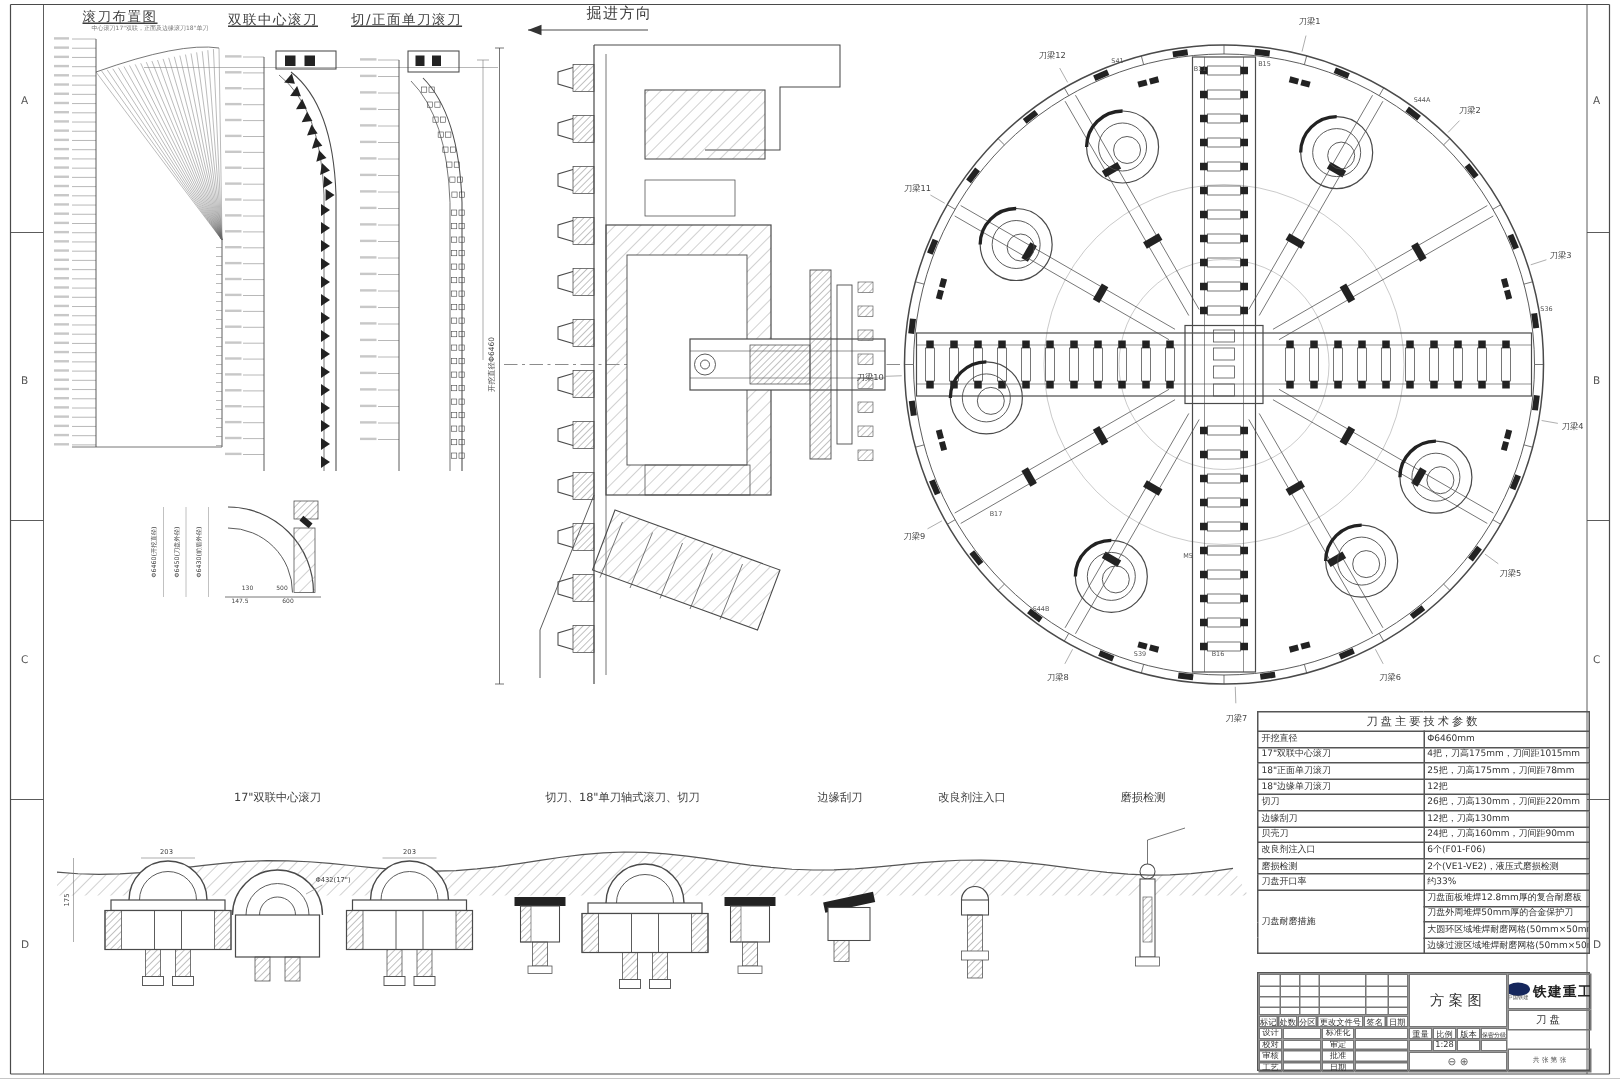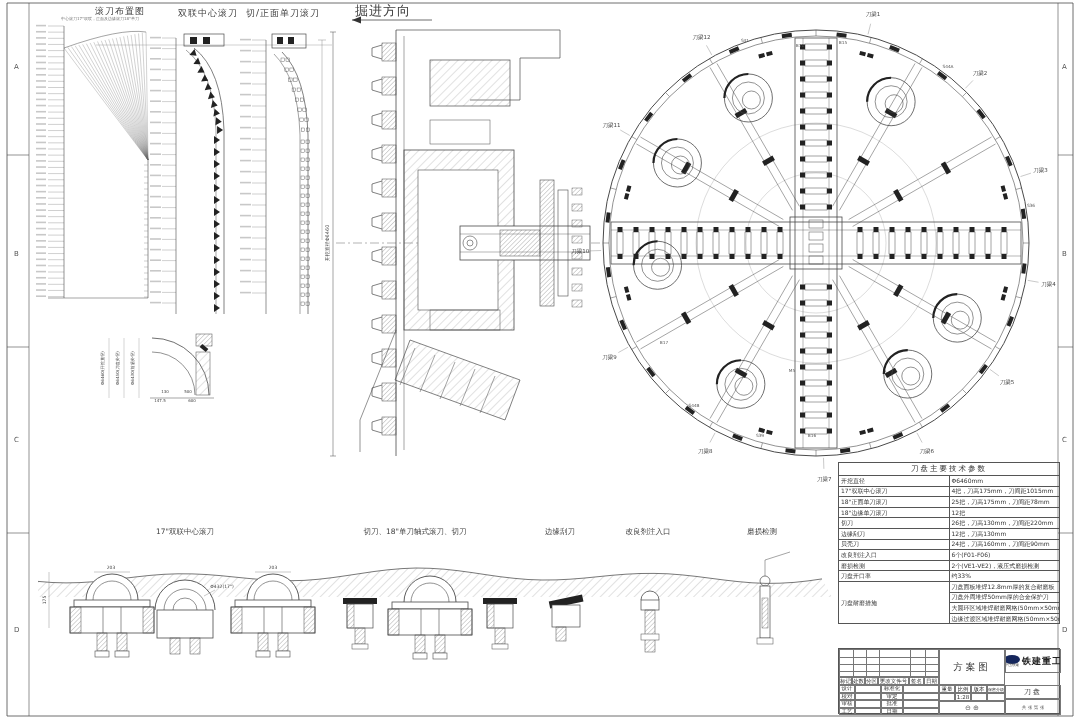--- a/index.html
+++ b/index.html
@@ -1,24 +1,24 @@
 <!DOCTYPE html>
 <html><head>
 <meta charset="utf-8">
 <style>
 *{margin:0;padding:0;box-sizing:border-box}
 html,body{background:#9a9a9a}
 #sheet{position:relative;width:1080px;height:719px;background:#fff;overflow:hidden;
   font-family:"DejaVu Sans","Liberation Sans",sans-serif;color:#333}
-.dtitle{position:absolute;text-align:right;font-size:9px;color:#3d3d3d;letter-spacing:1px}
+.dtitle{position:absolute;text-align:left;font-size:9px;color:#3d3d3d;text-decoration:underline;letter-spacing:1px}
 .dsub{position:absolute;text-align:center;font-size:4px;color:#777;letter-spacing:0}
 .blabel{position:absolute;text-align:center;font-size:7.5px;color:#3d3d3d;white-space:nowrap}
 .zone{position:absolute;font-size:7px;color:#555}
-.dirlabel{position:absolute;font-size:13px;color:#3d3d3d;text-align:left;letter-spacing:1px}
-#ptable{position:absolute;left:838px;top:462px;width:222px;border-collapse:collapse;
+.dirlabel{position:absolute;font-size:10px;color:#3d3d3d;text-align:right;letter-spacing:1px}
+#ptable{position:absolute;left:838px;top:474px;width:222px;border-collapse:collapse;
   font-size:6px;color:#333;table-layout:fixed}
 #ptable td{border:0.5px solid #555;padding:0 2px;height:10.6px;line-height:1;
   white-space:nowrap;overflow:hidden}
 #ptable td:first-child{width:64px}
 #ptable .t td{text-align:center;font-size:7.5px;height:13px;letter-spacing:2px}
 #tblock{position:absolute;left:838px;top:648px;width:222px;height:66px;border:1px solid #555}
 #tblock .c{position:absolute;border:0.5px solid #777;display:flex;align-items:center;
   justify-content:center;font-size:5.5px;color:#333;white-space:nowrap;overflow:hidden}
 #tblock i{position:absolute;left:0;right:0;border-top:0.5px solid #777}
 #tblock b{position:absolute;top:0;bottom:0;border-left:0.5px solid #777}
@@ -998,16 +998,16 @@
     <div class="c" style="left:148px;top:44px;width:18px;height:8px"></div>
     <div class="c" style="left:100px;top:52px;width:66px;height:14px;font-size:7px;color:#666">⊖ ⊕</div>
 
     <div class="c" style="left:166px;top:0;width:56px;height:24px;gap:2px">
       <span style="display:flex;flex-direction:column;align-items:center">
         <span class="logo-ellipse"></span>
         <span class="logo-sub">中国铁建</span>
       </span>
       <span class="logo-name">铁建重工</span>
     </div>
-    <div class="c" style="left:166px;top:36px;width:56px;height:14px;font-size:7px;letter-spacing:2px">刀盘</div>
+    <div class="c" style="left:166px;top:24px;width:56px;height:14px;font-size:7px;letter-spacing:2px">刀盘</div>
     <div class="c" style="left:166px;top:50px;width:56px;height:16px;font-size:4.5px;color:#555">共 张 第 张</div>
   </div>
 </div>
 
 </body></html>

